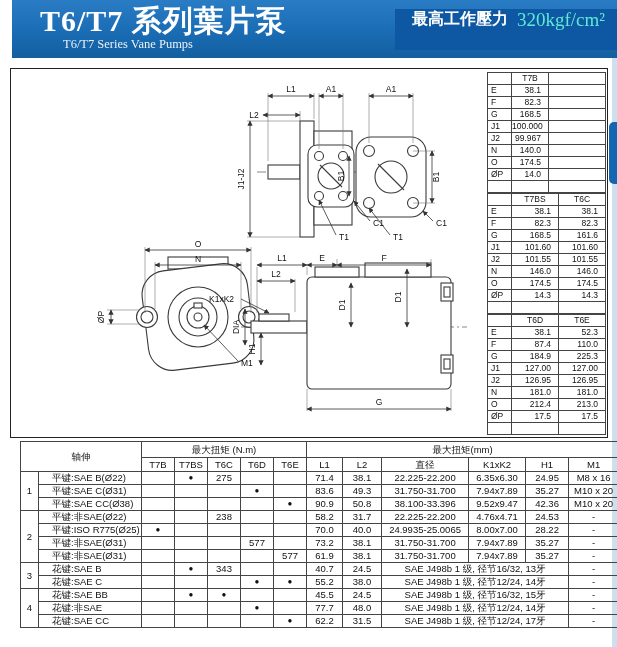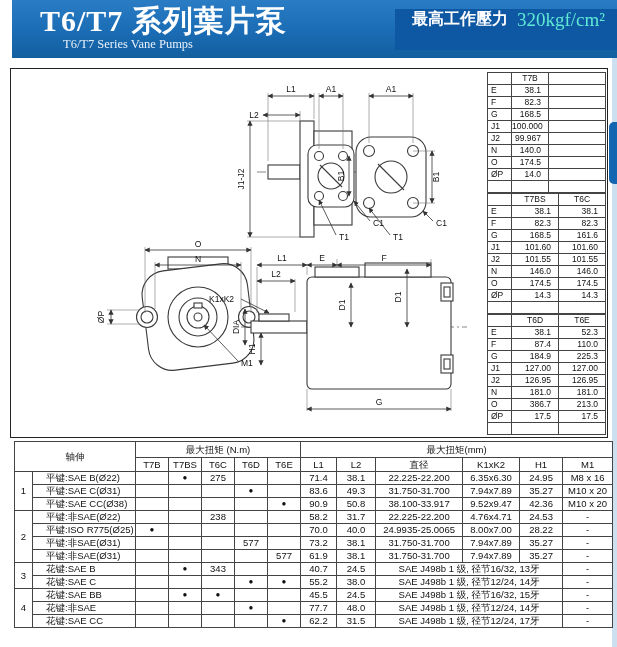--- a/index.html
+++ b/index.html
@@ -31,21 +31,21 @@
   .t{font-family:"Liberation Sans",sans-serif;font-size:8.5px;fill:#111;}
   
   .dimwrap{position:absolute;left:476px;top:3px;width:119px;}
   table{border-collapse:collapse;}
   .dimtab{width:119px;table-layout:fixed;font-size:8.5px;}
   .dimtab td{border:1px solid #444;height:11px;line-height:11px;padding:0;white-space:nowrap;overflow:hidden;}
   .dimtab .lc{width:20px;padding-left:3px;text-align:left;}
   .dimtab .vc{width:49px;padding-right:7px;text-align:right;}
   .dimtab .hc{text-align:center;padding:0;}
   
-  .specwrap{position:absolute;left:14px;top:441px;width:598px;}
+  .specwrap{position:absolute;left:20px;top:441px;width:598px;}
   .spec{width:598px;table-layout:fixed;font-size:9.5px;}
   .spec td{border:1px solid #444;height:12px;line-height:12px;padding:0 1px;text-align:center;
        white-space:nowrap;overflow:hidden;}
   .spec .h1r td{height:15px;line-height:15px;}
   .spec .h2r td{height:13px;line-height:13px;}
   .spec .desc-cell{text-align:left;padding-left:13px;}
   .spec .dot{font-size:8px;}
 </style>
 </head>
 <body>
@@ -349,21 +349,21 @@
               <td class="vc">126.95</td>
               <td class="vc">126.95</td>
             </tr>
         <tr>
               <td class="lc">N</td>
               <td class="vc">181.0</td>
               <td class="vc">181.0</td>
             </tr>
         <tr>
               <td class="lc">O</td>
-              <td class="vc">386.7</td>
+              <td class="vc">212.4</td>
               <td class="vc">213.0</td>
             </tr>
         <tr>
               <td class="lc">ØP</td>
               <td class="vc">17.5</td>
               <td class="vc">17.5</td>
             </tr>
         <tr>
               <td class="lc"></td>
               <td></td>
@@ -442,21 +442,21 @@
       </tr>
       <tr>
         <td class="desc-cell">平键:SAE CC(Ø38)</td>
         <td class="dot"></td>
         <td class="dot"></td>
         <td></td>
         <td class="dot"></td>
         <td class="dot">●</td>
         <td>90.9</td>
         <td>50.8</td>
-        <td>38.100-33.917</td>
+        <td>38.100-33.396</td>
         <td>9.52x9.47</td>
         <td>42.36</td>
         <td>M10 x 20</td>
       </tr>
 
       <tr>
         <td rowspan="4">2</td>
         <td class="desc-cell">平键:非SAE(Ø22)</td>
         <td class="dot"></td>
         <td class="dot"></td>

